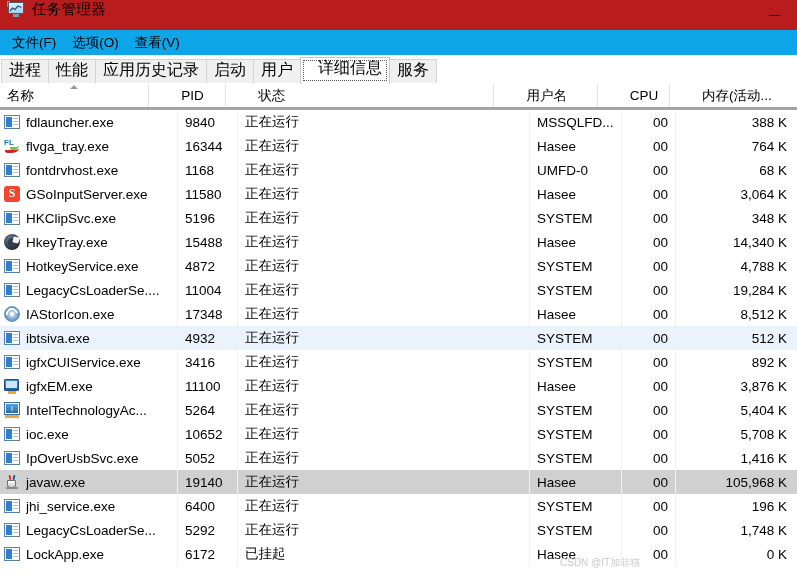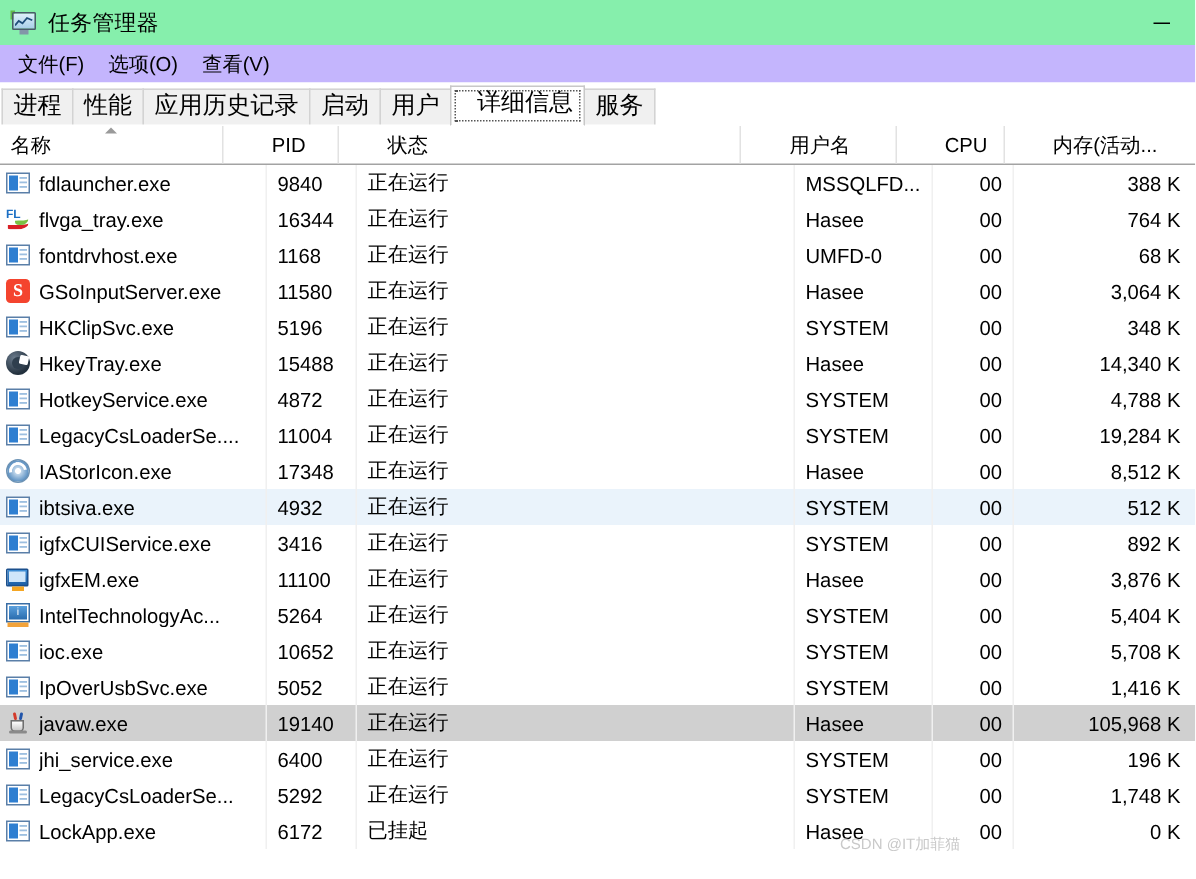--- a/index.html
+++ b/index.html
@@ -14,23 +14,22 @@
     position: relative;
     width: 797px; height: 586px;
     background: #ffffff;
     overflow: hidden;
   }
 
   
   .titlebar {
     position: relative;
     height: 30px;
-    background: #86efac;
-    display: flex;
-    align-items: center;
+    background: #b91c1c;
+    display: flex;
     padding-left: 7px;
   }
   .title-icon {
     width: 18px; height: 18px;
     position: relative;
     flex: 0 0 18px;
     margin-right: 7px;
   }
   .title-icon .monitor {
     position: absolute;
@@ -80,21 +79,21 @@
     width: 11px; height: 0;
     border-top: 1.6px solid #000;
   }
 
   
   .menubar {
     height: 25px;
     display: flex;
     align-items: center;
     padding-left: 4px;
-    background: #c4b5fd;
+    background: #0ea5e9;
   }
   .menu-item {
     font-size: 13.5px;
     color: #000;
     padding: 2px 8px;
     white-space: nowrap;
   }
 
   
   .tabstrip {
@@ -144,21 +143,21 @@
   .listview {
     position: relative;
     background: #ffffff;
     height: 491px;
     overflow: hidden;
   }
   .lv-header {
     display: flex;
     height: 26px;
     background: #ffffff;
-    border-bottom: 1px solid #a3a3a3;
+    border-bottom: 3px solid #a3a3a3;
     position: relative;
     gap: 25px;
   }
   .hcell {
     position: relative;
     display: flex;
     align-items: center;
     font-size: 13.5px;
     color: #000;
     padding: 0 7px;

